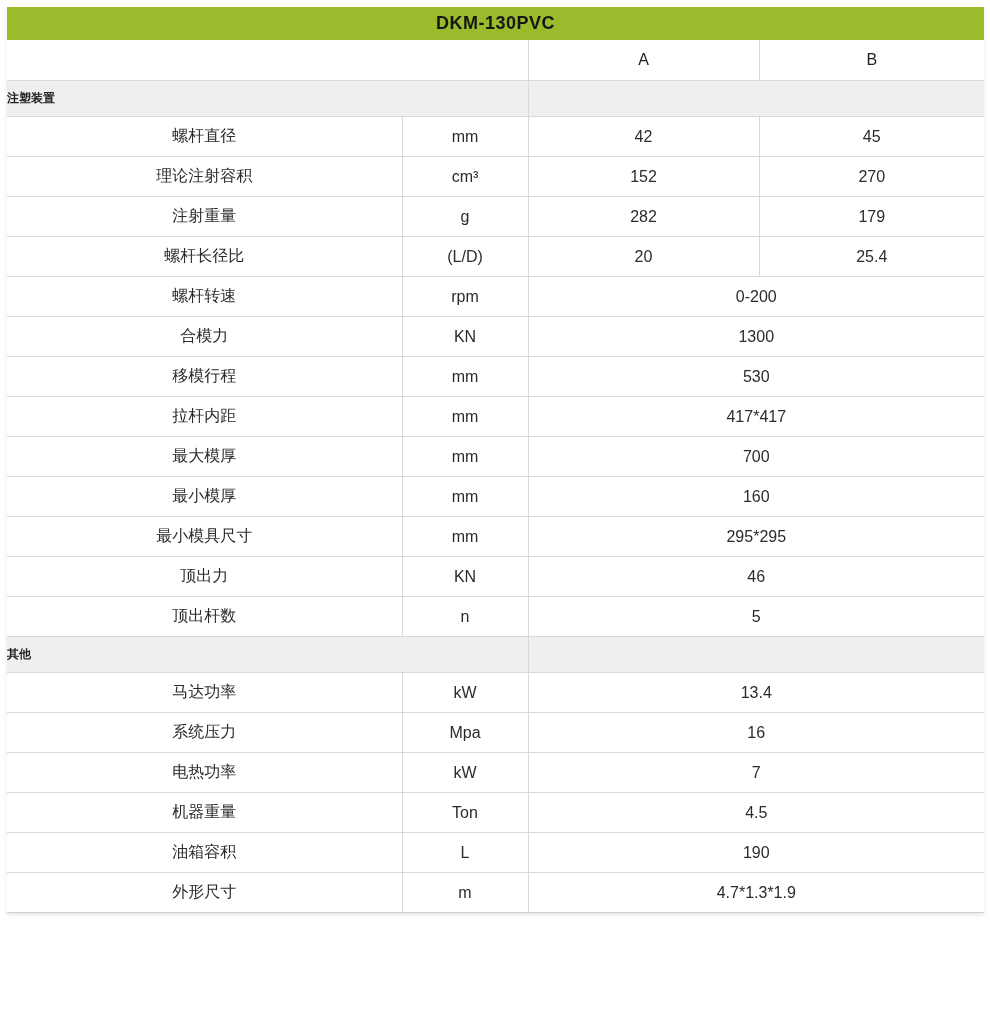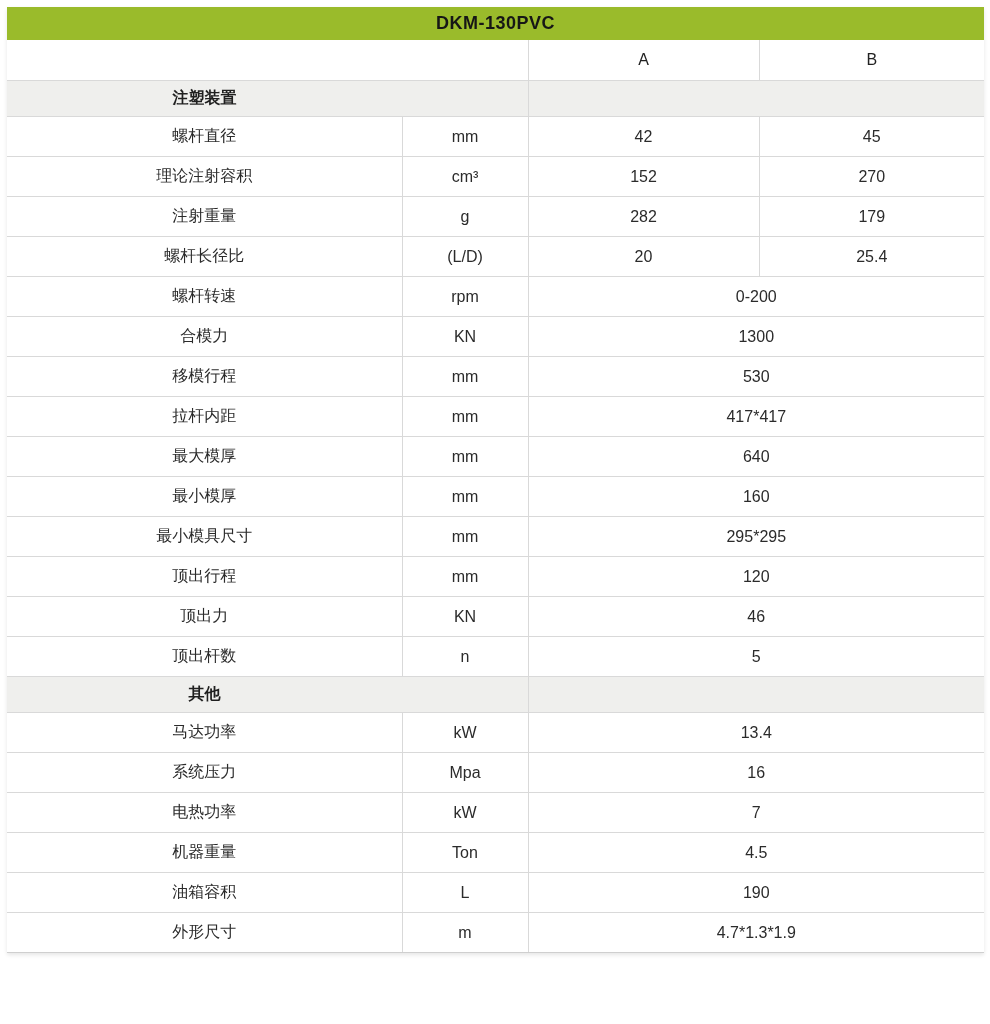--- a/index.html
+++ b/index.html
@@ -62,23 +62,23 @@
     height: 35px;
     background: var(--section-bg, #efefed);
   }
   tr.section-row td.section-cell-left { border-left: none; }
   tr.section-row td.section-cell-right {
     border-right: none;
     border-left: 1px solid #e0e0de;
   }
   .section-label {
     width: 395px;
-    text-align: center;
+    text-align: left;
     font-weight: bold;
-    font-size: 16px;
+    font-size: 12px;
     color: #1f1f1f;
   }
 
   tr.data-row td { height: 39px; background: #ffffff; }
   tr.data-row td.label-cell { border-left: none; }
   tr.data-row td.last-col  { border-right: none; }
 
   table.spec-table tr:last-child td { border-bottom: 1px solid #cfcfcf; }
 </style>
 </head>
@@ -160,40 +160,35 @@
 
   <tr class="data-row">
     <td class="label-cell">拉杆内距</td>
     <td class="unit-cell">mm</td>
     <td colspan="2" class="value-cell last-col">417*417</td>
   </tr>
 
   <tr class="data-row">
     <td class="label-cell">最大模厚</td>
     <td class="unit-cell">mm</td>
-    <td colspan="2" class="value-cell last-col">640</td>
+    <td colspan="2" class="value-cell last-col">700</td>
   </tr>
 
   <tr class="data-row">
     <td class="label-cell">最小模厚</td>
     <td class="unit-cell">mm</td>
     <td colspan="2" class="value-cell last-col">160</td>
   </tr>
 
   <tr class="data-row">
     <td class="label-cell">最小模具尺寸</td>
     <td class="unit-cell">mm</td>
     <td colspan="2" class="value-cell last-col">295*295</td>
   </tr>
 
-  <tr class="data-row">
-    <td class="label-cell">顶出行程</td>
-    <td class="unit-cell">mm</td>
-    <td colspan="2" class="value-cell last-col">120</td>
-  </tr>
 
   <tr class="data-row">
     <td class="label-cell">顶出力</td>
     <td class="unit-cell">KN</td>
     <td colspan="2" class="value-cell last-col">46</td>
   </tr>
 
   <tr class="data-row">
     <td class="label-cell">顶出杆数</td>
     <td class="unit-cell">n</td>

